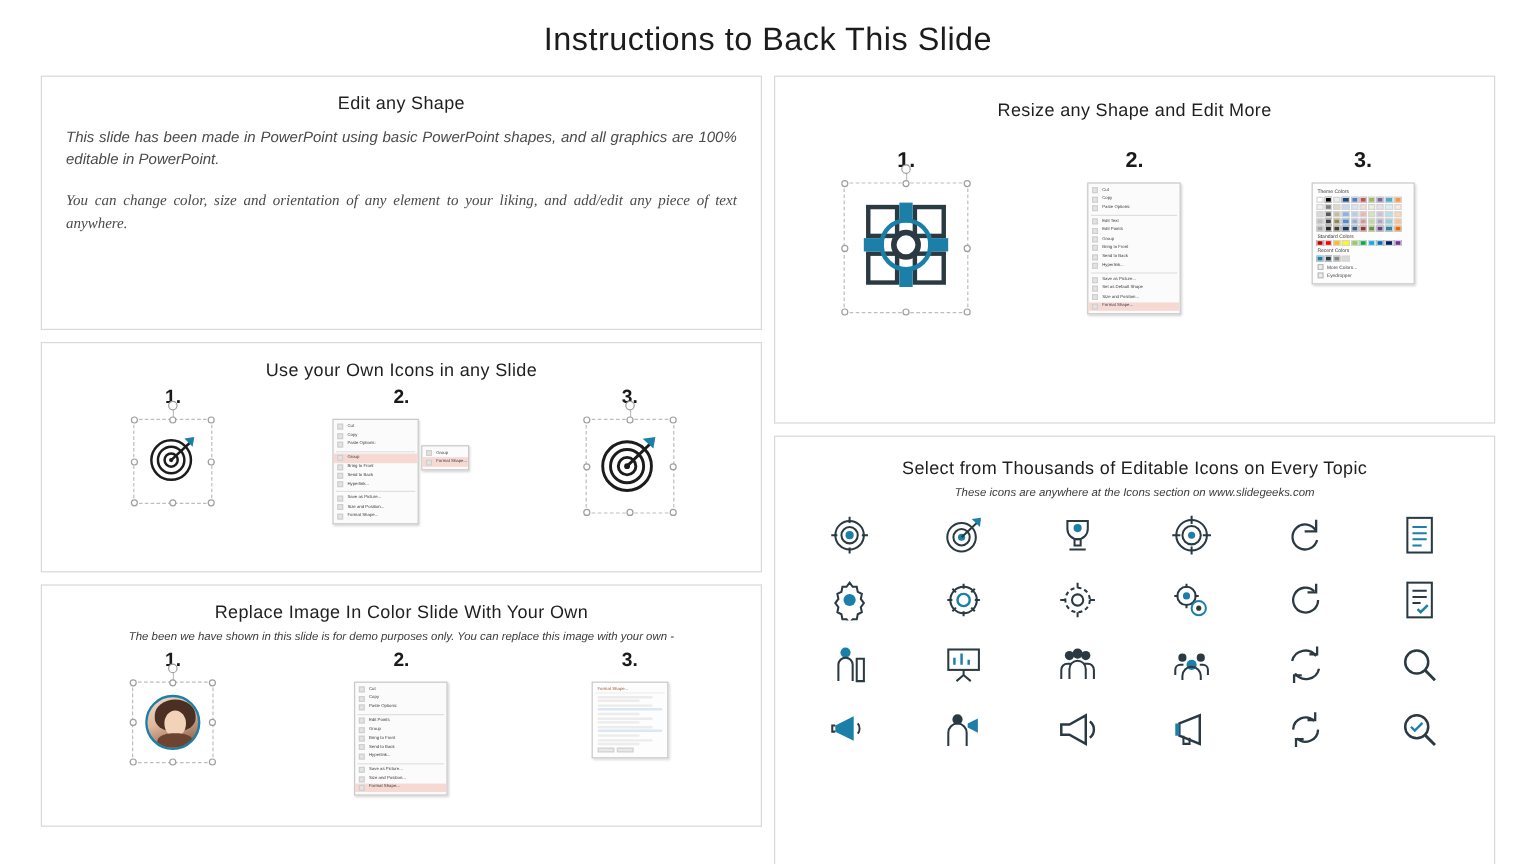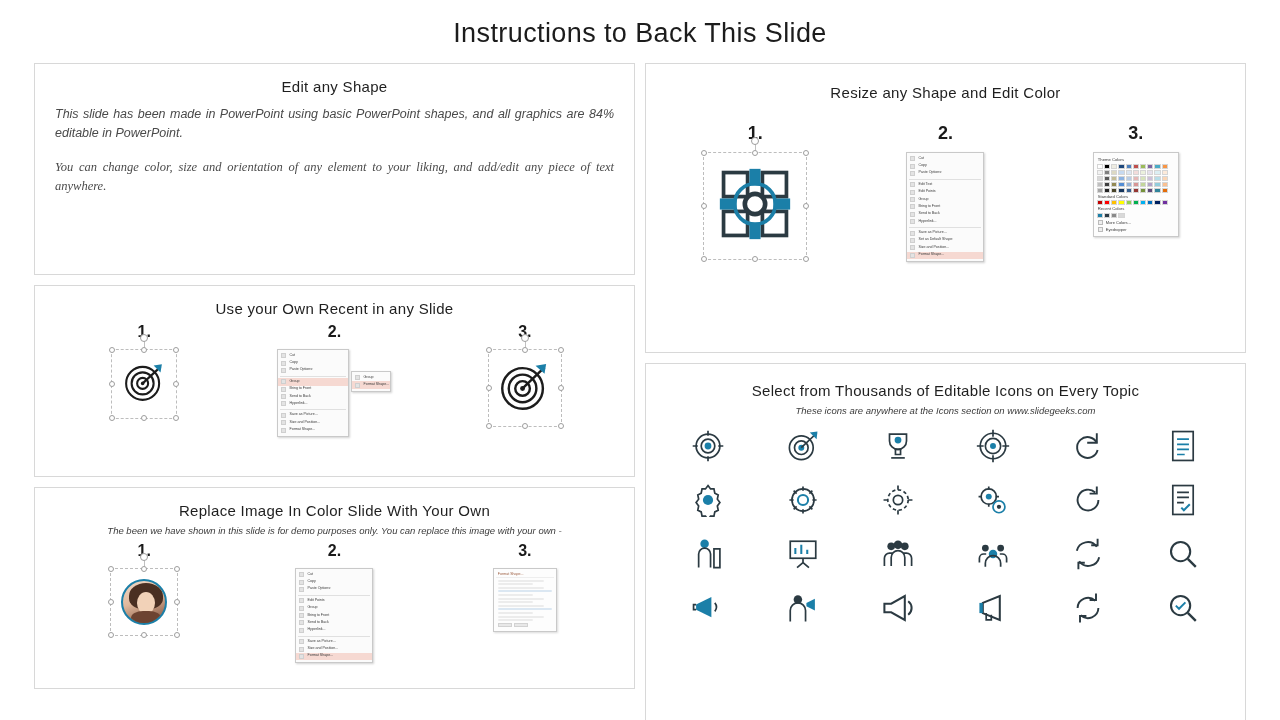--- a/index.html
+++ b/index.html
@@ -231,26 +231,26 @@
 <div class="slide">
 
   <h1 class="slide-title">Instructions to Back This Slide</h1>
 
   <div class="columns">
 
     <div class="col-left">
 
       <div class="panel" style="height:212px;">
         <div class="panel-title">Edit any Shape</div>
-        <p class="body-text">This slide has been made in PowerPoint using basic PowerPoint shapes, and all graphics are 84% editable in PowerPoint.</p>
+        <p class="body-text">This slide has been made in PowerPoint using basic PowerPoint shapes, and all graphics are 100% editable in PowerPoint.</p>
         <p class="body-text second">You can change color, size and orientation of any element to your liking, and add/edit any piece of text anywhere.</p>
       </div>
 
       <div class="panel" style="height:192px;">
-        <div class="panel-title">Use your Own Recent in any Slide</div>
+        <div class="panel-title">Use your Own Icons in any Slide</div>
         <div class="steps">
 
           <div class="step">
             <div class="step-num">1.</div>
             <div class="step-art">
               <div class="selbox">
                 <span class="rotline"></span>
                 <span class="rot"></span>
                 <span class="h tl"></span>
                 <span class="h tm"></span>
@@ -468,21 +468,21 @@
             </div>
           </div>
 
         </div>
       </div>
     </div>
 
     <div class="col-right">
 
       <div class="panel" style="height:290px;">
-        <div class="panel-title" style="margin-top:8px;">Resize any Shape and Edit Color</div>
+        <div class="panel-title" style="margin-top:8px;">Resize any Shape and Edit More</div>
         <div class="steps" style="margin-top:22px;">
 
           <div class="step">
             <div class="step-num" style="font-size:18px;">1.</div>
             <div class="step-art" style="min-height:130px;">
               <div class="selbox" style="padding:14px;">
                 <span class="rotline"></span>
                 <span class="rot"></span>
                 <span class="h tl"></span>
                 <span class="h tm"></span>

